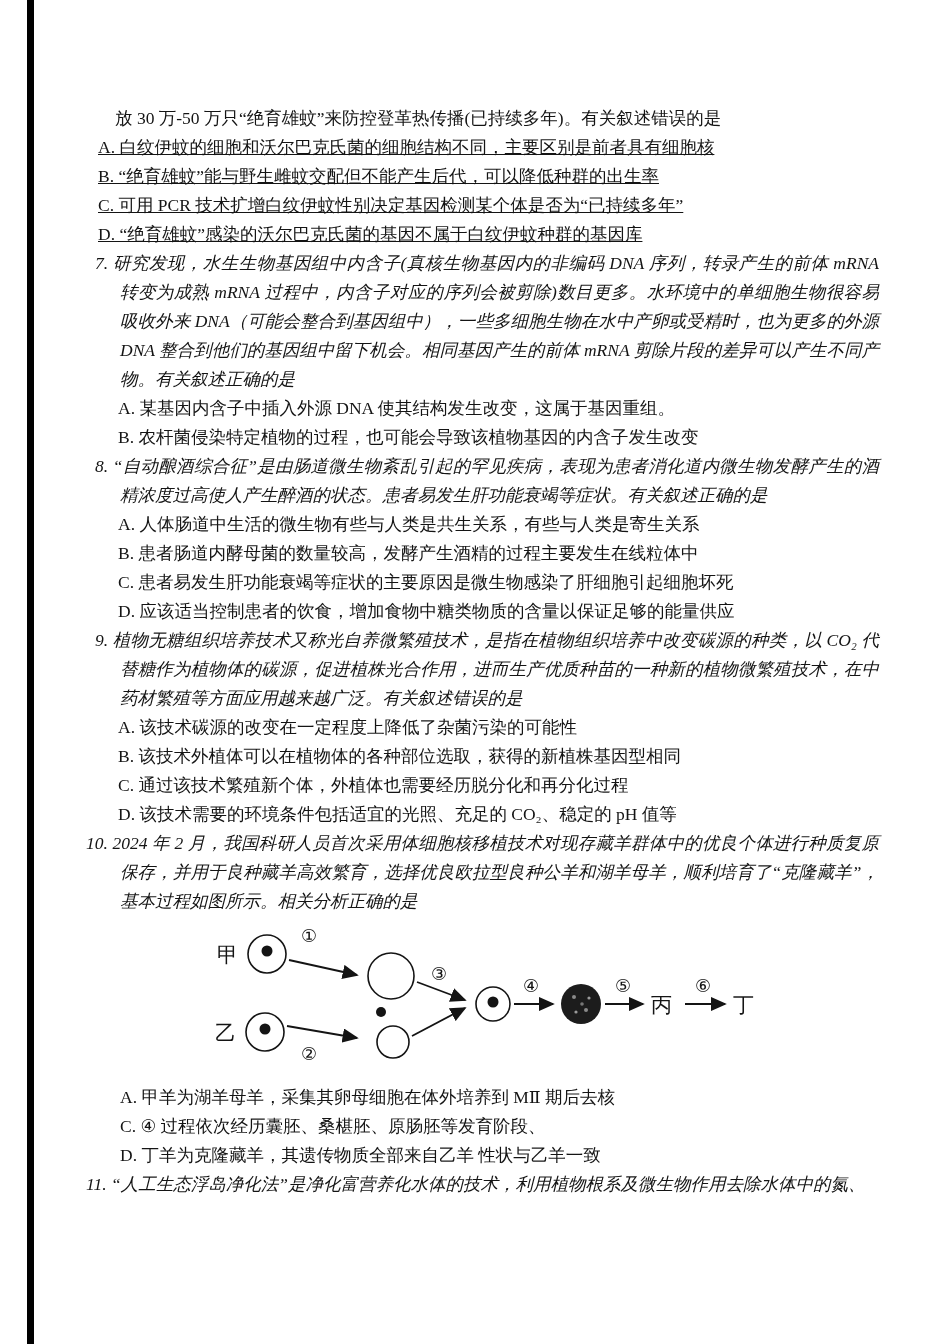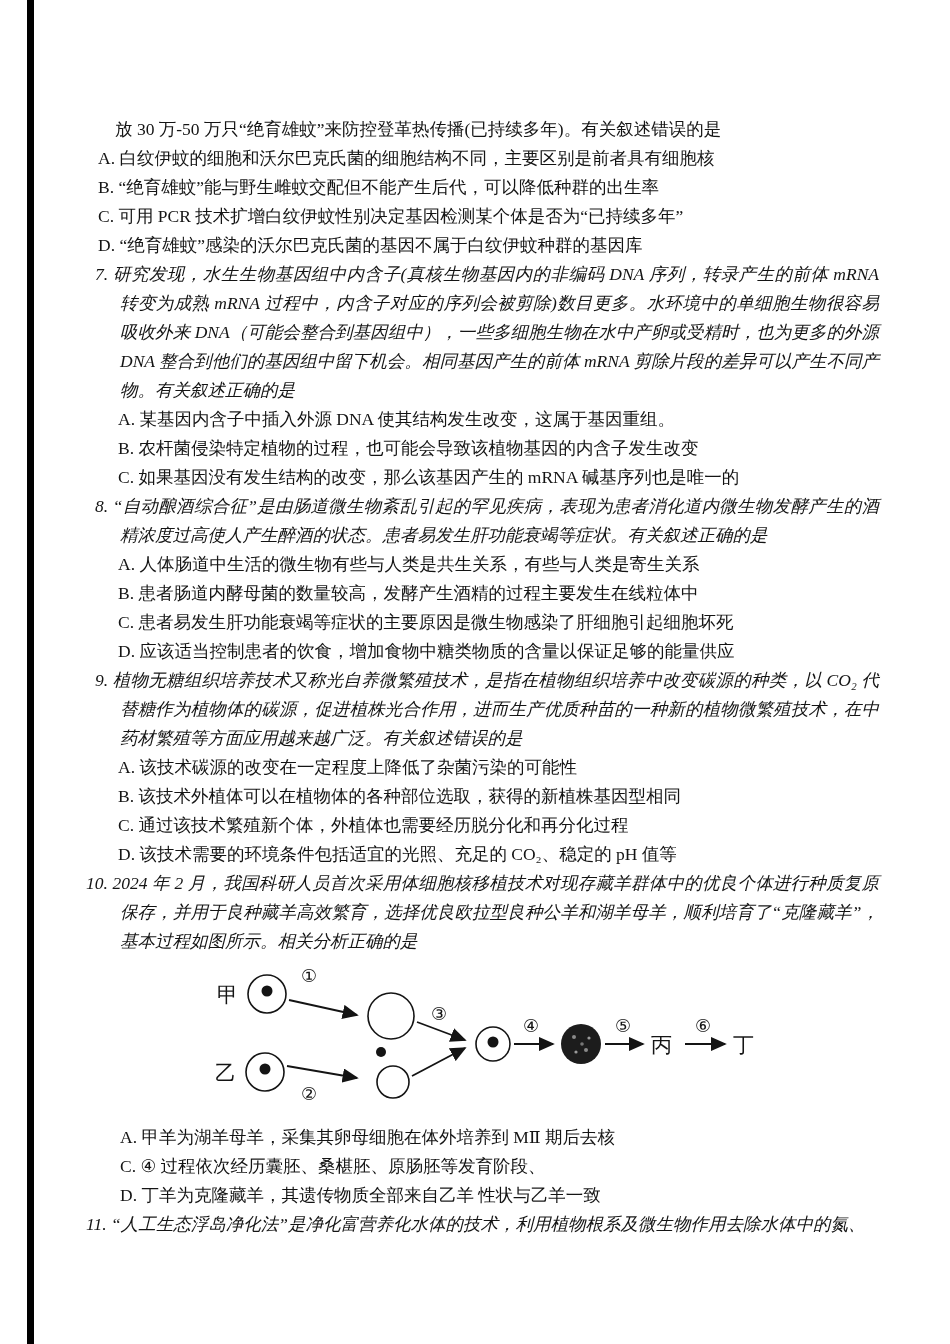--- a/index.html
+++ b/index.html
@@ -11,32 +11,32 @@
     position: relative;
     overflow: hidden;
   }
   .scan-edge {
     position: absolute; left: 27px; top: 0;
     width: 7px; height: 1344px;
     background: #000;
   }
   .content {
     position: absolute;
-    left: 95px; top: 115px;
+    left: 95px; top: 104px;
     width: 784px;
     font-size: 17.5px;
     line-height: 29px;
     text-align: justify;
   }
   p { margin: 0; }
   .stem { padding-left: 25px; text-indent: -25px; font-style: italic; }
   .stem.two-digit { text-indent: -34px; }
   .opt { padding-left: 23px; }
   .cont-lead { padding-left: 20px; }
-  .cont-opt { padding-left: 3px; }
+  .cont-opt { padding-left: 3px; text-decoration: underline; }
   .diagram-wrap { padding: 4px 0 4px 118px; }
   .diagram .cell { fill: none; stroke: #141414; stroke-width: 1.6; }
   .diagram .nuc { fill: #141414; stroke: none; }
   .diagram .arr { stroke: #141414; stroke-width: 1.8; }
   .diagram .dlabel {
     font-size: 21px; fill: #141414;
     font-family: "Liberation Serif", "DejaVu Serif", serif;
   }
   .diagram .dnum {
     font-size: 18px; fill: #141414;
@@ -55,21 +55,20 @@
     <p class="cont-opt">A. 白纹伊蚊的细胞和沃尔巴克氏菌的细胞结构不同，主要区别是前者具有细胞核</p>
     <p class="cont-opt">B.  “绝育雄蚊”能与野生雌蚊交配但不能产生后代，可以降低种群的出生率</p>
     <p class="cont-opt">C. 可用 PCR 技术扩增白纹伊蚊性别决定基因检测某个体是否为“已持续多年”</p>
     <p class="cont-opt">D.  “绝育雄蚊”感染的沃尔巴克氏菌的基因不属于白纹伊蚊种群的基因库</p>
   </div>
 
   <div class="q">
     <p class="stem"><span>7.</span> <span>研究发现，水生生物基因组中内含子(真核生物基因内的非编码 DNA 序列，转录产生的前体 mRNA 转变为成熟 mRNA 过程中，内含子对应的序列会被剪除)数目更多。水环境中的单细胞生物很容易吸收外来 DNA（可能会整合到基因组中），一些多细胞生物在水中产卵或受精时，也为更多的外源 DNA 整合到他们的基因组中留下机会。相同基因产生的前体 mRNA 剪除片段的差异可以产生不同产物。有关叙述正确的是</span></p>
     <p class="opt">A. 某基因内含子中插入外源 DNA 使其结构发生改变，这属于基因重组。</p>
     <p class="opt">B. 农杆菌侵染特定植物的过程，也可能会导致该植物基因的内含子发生改变</p>
-    <p class="opt">C. 如果基因没有发生结构的改变，那么该基因产生的 mRNA 碱基序列也是唯一的</p>
   </div>
 
   <div class="q">
     <p class="stem"><span>8.</span> <span>“自动酿酒综合征”是由肠道微生物紊乱引起的罕见疾病，表现为患者消化道内微生物发酵产生的酒精浓度过高使人产生醉酒的状态。患者易发生肝功能衰竭等症状。有关叙述正确的是</span></p>
     <p class="opt">A. 人体肠道中生活的微生物有些与人类是共生关系，有些与人类是寄生关系</p>
     <p class="opt">B. 患者肠道内酵母菌的数量较高，发酵产生酒精的过程主要发生在线粒体中</p>
     <p class="opt">C. 患者易发生肝功能衰竭等症状的主要原因是微生物感染了肝细胞引起细胞坏死</p>
     <p class="opt">D. 应该适当控制患者的饮食，增加食物中糖类物质的含量以保证足够的能量供应</p>
   </div>
 

